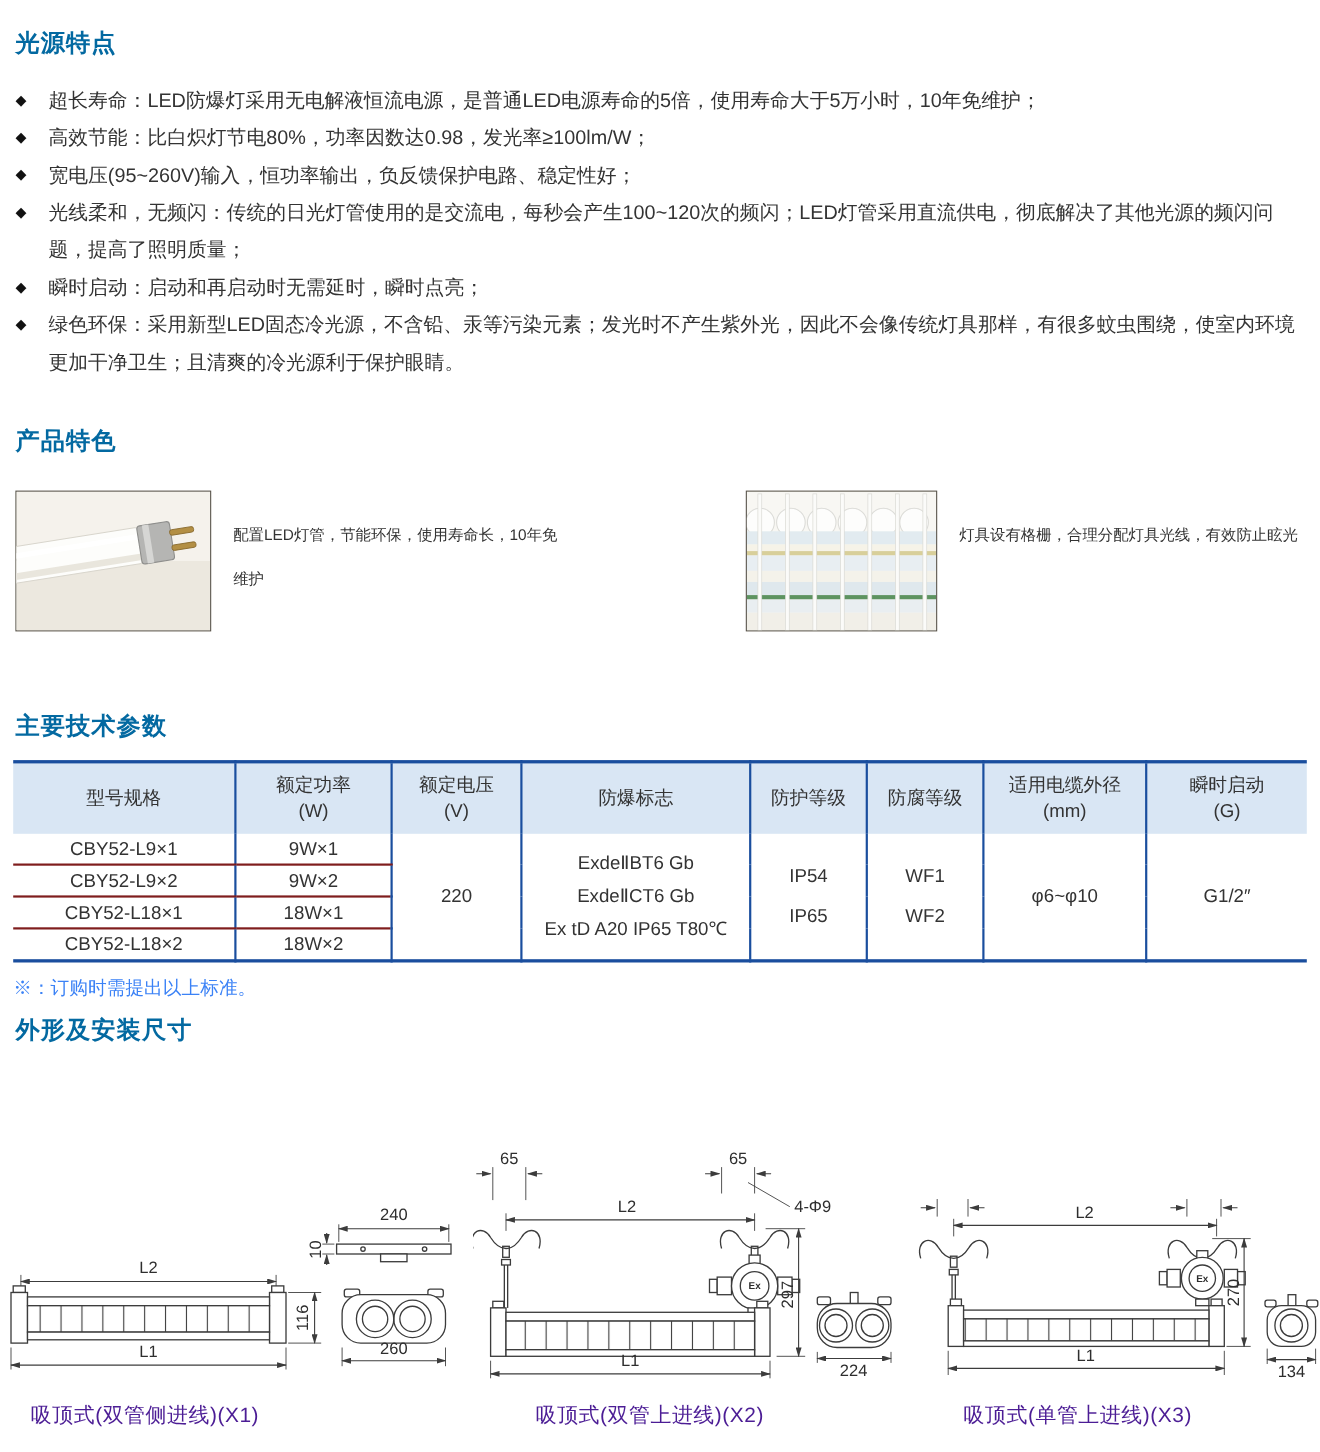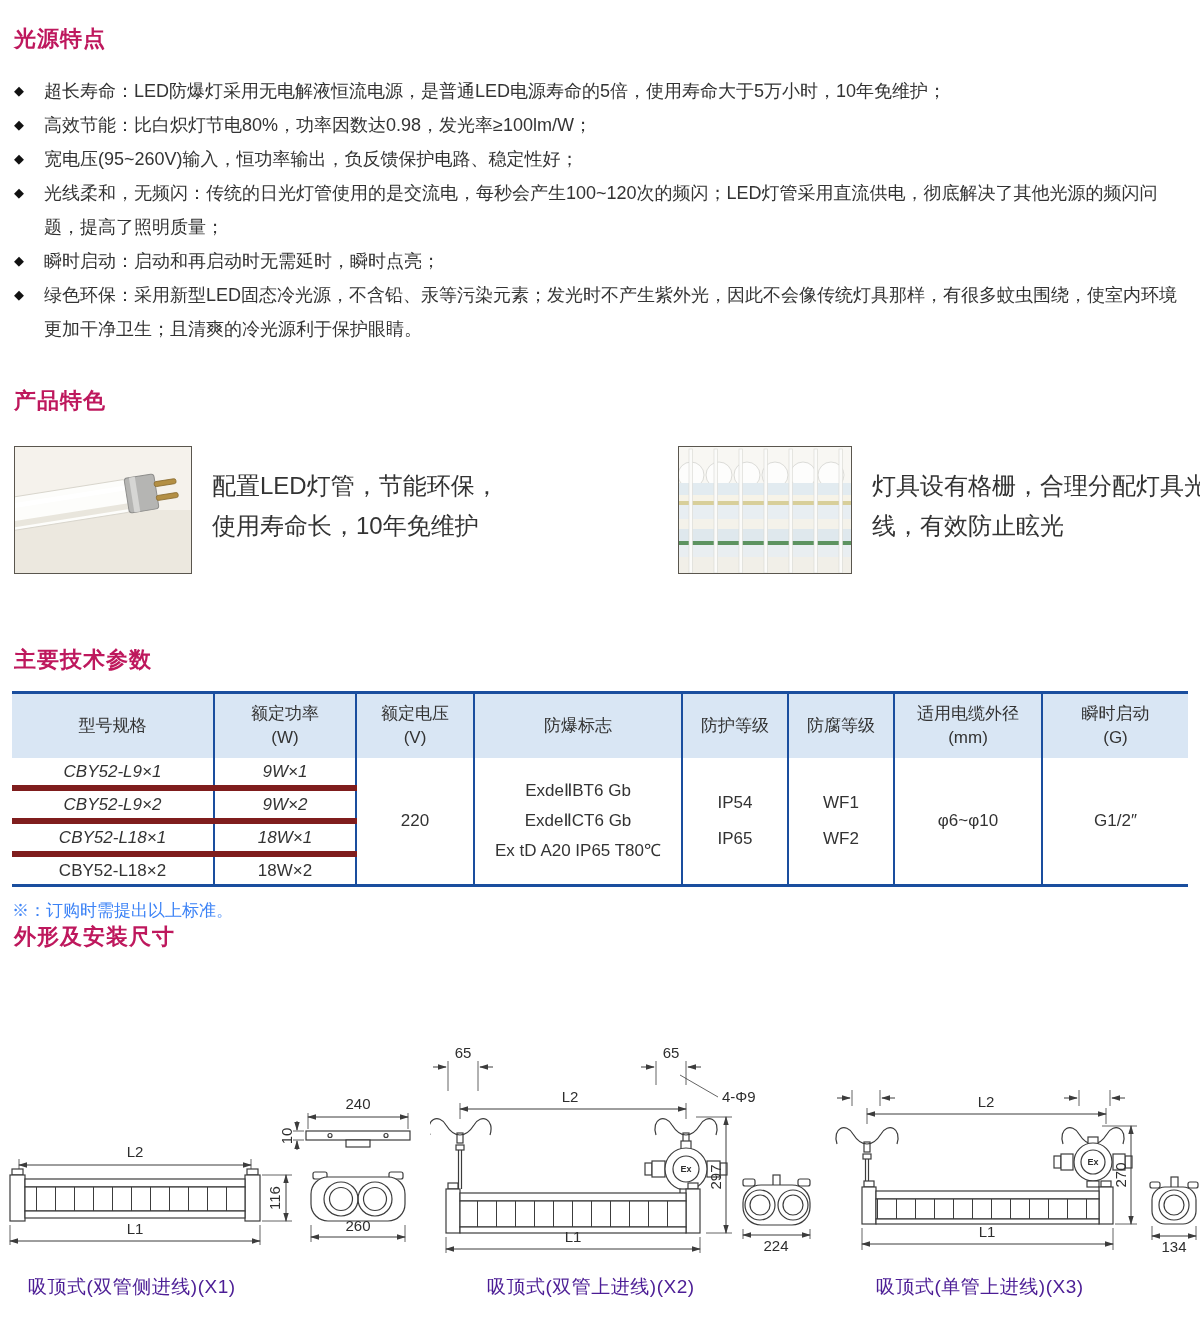--- a/index.html
+++ b/index.html
@@ -1,47 +1,47 @@
 <!DOCTYPE html>
 <html><head>
 <meta charset="utf-8">
 <style>
   html,body{margin:0;padding:0;background:#fff;}
   #page{position:relative;width:1200px;height:1320px;background:#fff;overflow:hidden;
         font-family:"Liberation Sans",sans-serif;color:#333;}
   .sec-title{font-family:"Liberation Serif",serif;font-size:22px;font-weight:600;
-             color:#be185d;letter-spacing:1px;}
+             color:#0369a1;letter-spacing:1px;}
   
   #sec-light{position:absolute;top:24px;left:14px;width:1174px;}
   .bullets{margin-top:20px;}
   .bullet{display:flex;font-size:18px;line-height:34px;color:#333;}
   .bmark{width:30px;flex:none;font-size:13px;color:#111;}
   .btext{flex:1;}
   
   #sec-product{position:absolute;top:386px;left:14px;width:1174px;}
   .features{display:flex;margin-top:30px;}
   .feature{display:flex;}
   .photo{border:1px solid #5a564e;flex:none;font-size:0;background:#f3f0e9;}
-  .fcap{font-size:24px;line-height:40px;margin-left:20px;margin-top:20px;}
+  .fcap{font-size:14px;line-height:40px;margin-left:20px;margin-top:20px;}
   .f1 .fcap{width:300px;}
   .f2{margin-left:118px;padding-left:48px;}
   .f2 .fcap{width:342px;}
   
   #sec-tech{position:absolute;top:645px;left:12px;width:1176px;}
   #sec-tech .sec-title{margin-left:2px;}
   table{border-collapse:collapse;table-layout:fixed;width:1176px;margin-top:16px;
         border-top:3px solid #1a4e9e;border-bottom:3px solid #1a4e9e;}
   th,td{border-left:2px solid #1a4e9e;border-right:2px solid #1a4e9e;text-align:center;
         vertical-align:middle;font-weight:normal;padding:0;color:#333;}
   th{background:#d9e6f4;height:64px;font-size:17px;}
   th span{display:block;line-height:24px;}
   td{font-size:17px;height:27px;}
   .no-l{border-left:none;margin-left:36px;}
   .no-r{border-right:none;}
-  tr.r-sep td.cm{border-bottom:6px solid #7f1d1d;font-style:italic;}
+  tr.r-sep td.cm{border-bottom:2px solid #7f1d1d;}
   .mline{line-height:30px;}
   .two-line{line-height:36px;}
   #footnote{margin-top:12px;font-size:17px;color:#3b82f6;}
   
   #sec-dims{position:absolute;top:922px;left:0;width:1200px;height:398px;}
   #sec-dims .sec-title{margin-left:14px;}
   .dwg{position:absolute;}
   #dwg-x1{left:8px;top:123px;}
   #dwg-x2{left:430px;top:123px;}
   #dwg-x3{left:830px;top:118px;}

